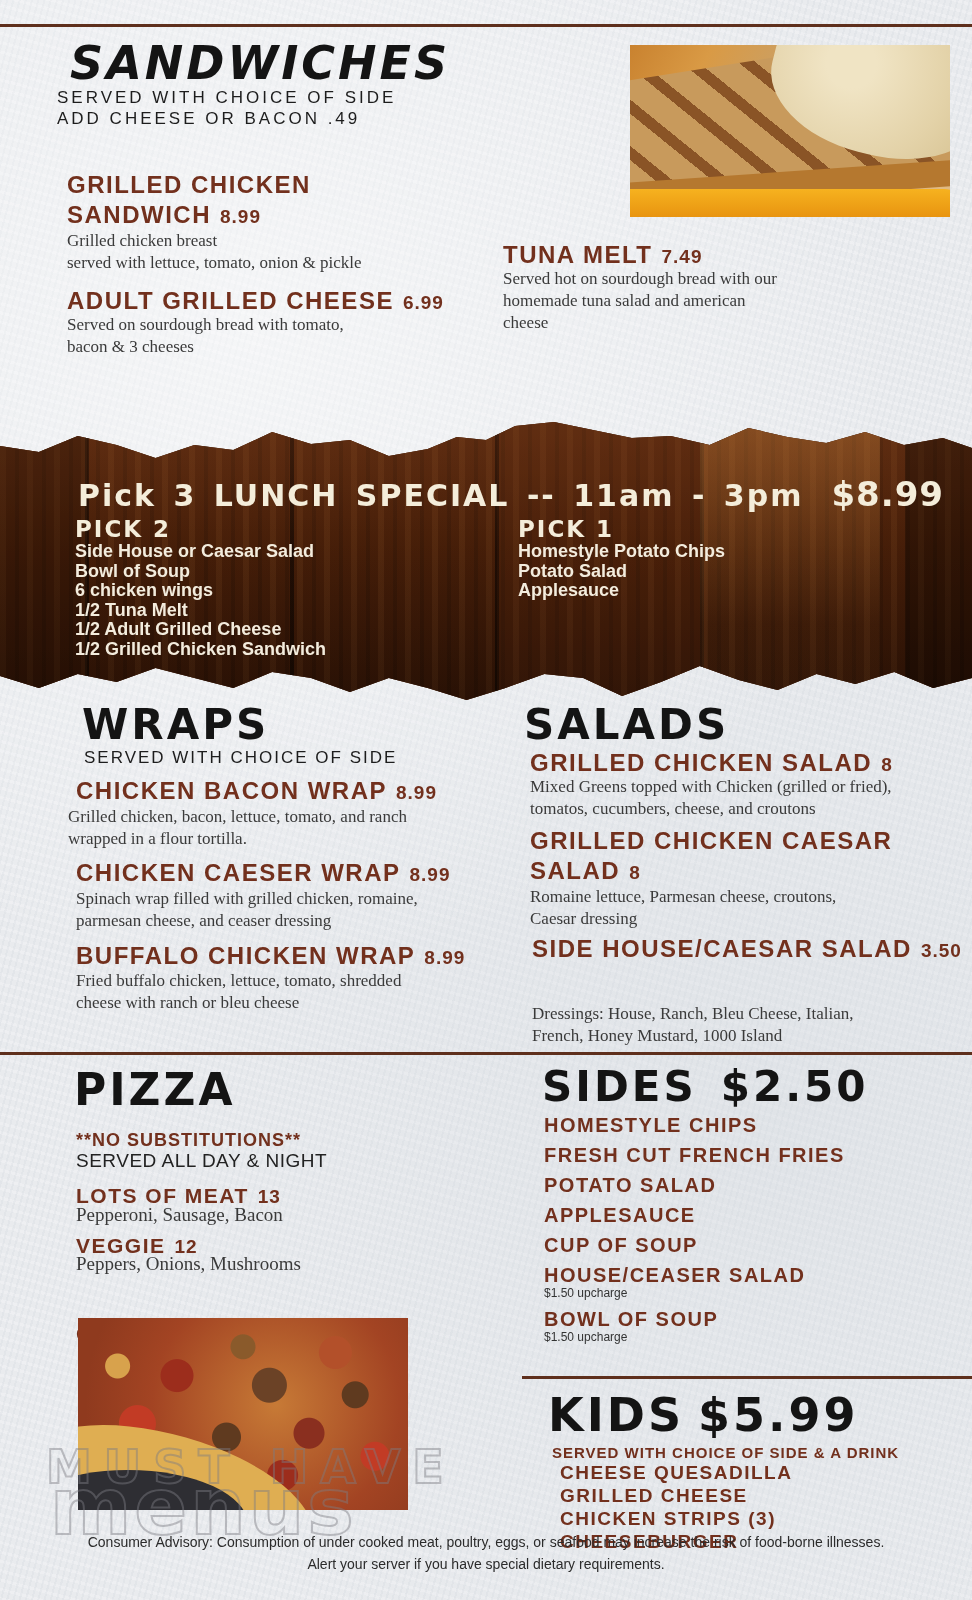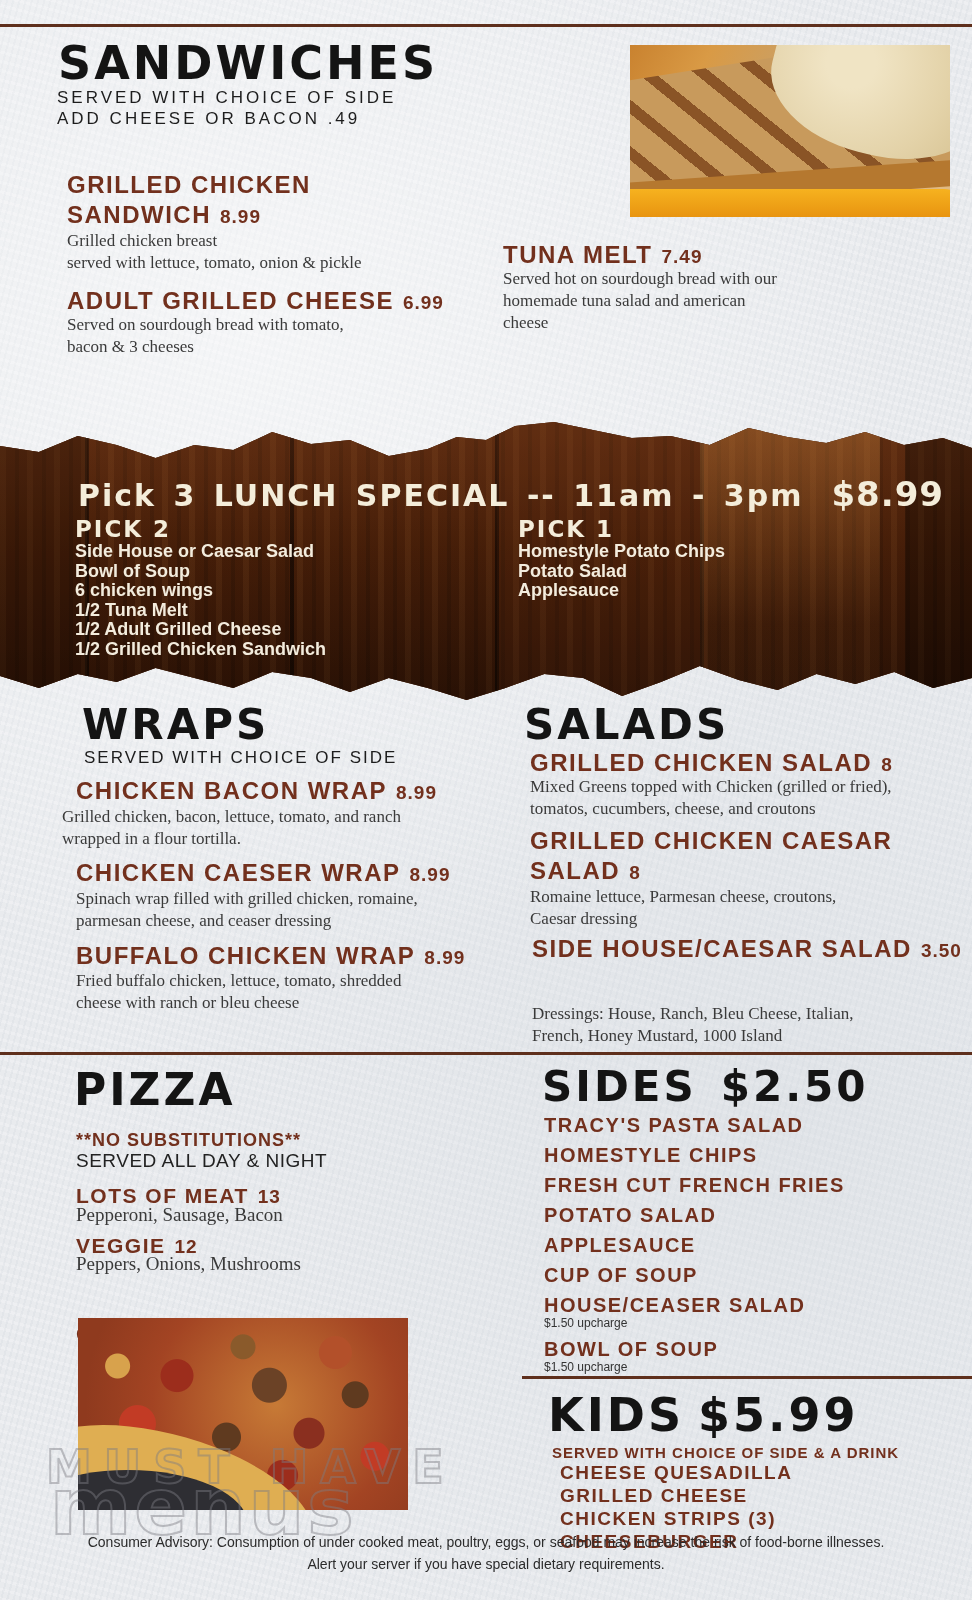--- a/index.html
+++ b/index.html
@@ -43,21 +43,21 @@
   .photo{position:absolute;overflow:hidden;}
   .wm{position:absolute;font-family:"DejaVu Sans",sans-serif;font-weight:bold;color:transparent;
       -webkit-text-stroke:2px rgba(125,125,130,.45);z-index:5;}
   .footer-line{position:absolute;left:0;right:0;text-align:center;color:#2b2b2b;font-size:14px;}
 </style>
 </head>
 <body>
 
 <div class="rule" style="left:0;top:24px;width:972px;"></div>
 
-<div class="abs menu-head" style="left:58px;top:36px;font-size:46px;">SANDWICHES</div>
+<div class="abs menu-head" style="left:70px;top:36px;font-size:46px;font-style:italic;">SANDWICHES</div>
 <div class="abs subhead" style="left:57px;top:88px;">SERVED WITH CHOICE OF SIDE</div>
 <div class="abs subhead" style="left:57px;top:109px;">ADD CHEESE OR BACON .49</div>
 
 <div class="photo" style="left:630px;top:45px;width:320px;height:172px;">
   <div class="abs" style="inset:0;background:linear-gradient(120deg,#c9822f 0%,#d99a45 20%,#caa066 42%,#d9b079 65%,#e2bc85 100%);"></div>
   <div class="abs" style="left:-45px;top:95px;width:210px;height:130px;background:#3e5e7e;border-radius:50%;"></div>
   <div class="abs" style="left:-35px;top:14px;width:350px;height:150px;transform:rotate(-9deg);border-radius:14px;background:repeating-linear-gradient(48deg,#8a5426 0 11px,#c89a5c 11px 36px);"></div>
   <div class="abs" style="right:-40px;top:-30px;width:220px;height:140px;transform:rotate(14deg);border-radius:45% 55% 50% 50%;background:radial-gradient(circle at 35% 40%, #f0e4c4 15%, #e3d2a8 60%, #d4bf8d 100%);"></div>
   <div class="abs" style="left:-10px;bottom:20px;width:110%;height:26px;background:#b5782f;transform:rotate(-4deg);"></div>
   <div class="abs" style="left:-10px;bottom:0;width:110%;height:28px;background:linear-gradient(180deg,#f6b21f,#e89410);border-radius:10px 30px 0 0;"></div>
@@ -107,21 +107,21 @@
     <div>Applesauce</div>
   </div>
 </div>
 
 <div class="abs menu-head" style="left:82px;top:700px;font-size:42px;">WRAPS</div>
 <div class="abs subhead" style="left:84px;top:748px;letter-spacing:2px;">SERVED WITH CHOICE OF SIDE</div>
 
 <div class="abs" style="left:76px;top:776px;white-space:nowrap;text-align:center;">
   <span class="nm">CHICKEN BACON WRAP</span><span class="pr">8.99</span>
 </div>
-<div class="abs ds" style="left:62px;top:806px;">Grilled chicken, bacon, lettuce, tomato, and ranch
+<div class="abs ds" style="left:68px;top:806px;">Grilled chicken, bacon, lettuce, tomato, and ranch
 wrapped in a flour tortilla.</div>
 
 <div class="abs" style="left:76px;top:858px;white-space:nowrap;">
   <span class="nm">CHICKEN CAESER WRAP</span><span class="pr">8.99</span>
 </div>
 <div class="abs ds" style="left:76px;top:888px;">Spinach wrap filled with grilled chicken, romaine,
 parmesan cheese, and ceaser dressing</div>
 
 <div class="abs" style="left:76px;top:941px;white-space:nowrap;">
   <span class="nm">BUFFALO CHICKEN WRAP</span><span class="pr">8.99</span>
@@ -186,21 +186,20 @@
       radial-gradient(circle at 50% 15%, #8a5a2b 0 12px, transparent 13px),
       radial-gradient(circle at 60% 45%, #c77a36, #a34423 55%, #8f3a1e 85%);"></div>
   <div class="abs" style="left:-60px;bottom:-55px;width:300px;height:130px;background:#dfae52;border-radius:50%;transform:rotate(16deg);"></div>
   <div class="abs" style="left:-70px;bottom:-70px;width:240px;height:110px;background:#2e2e33;border-radius:50%;"></div>
 </div>
 
 <div class="abs" style="left:542px;top:1062px;white-space:nowrap;">
   <span class="menu-head" style="font-size:42px;">SIDES</span><span class="menu-head" style="font-size:42px;margin-left:24px;">$2.50</span>
 </div>
 <div class="abs" style="left:544px;top:1114px;">
-  <div class="side-item"><span>TRACY'S PASTA SALAD</span></div>
   <div class="side-item"><span>HOMESTYLE CHIPS</span></div>
   <div class="side-item"><span>FRESH CUT FRENCH FRIES</span></div>
   <div class="side-item"><span>POTATO SALAD</span></div>
   <div class="side-item"><span>APPLESAUCE</span></div>
   <div class="side-item"><span>CUP OF SOUP</span></div>
   <div class="side-item"><span>HOUSE/CEASER SALAD</span>
     <div class="side-note">$1.50 upcharge</div>
   </div>
   <div class="side-item"><span>BOWL OF SOUP</span>
     <div class="side-note">$1.50 upcharge</div>

